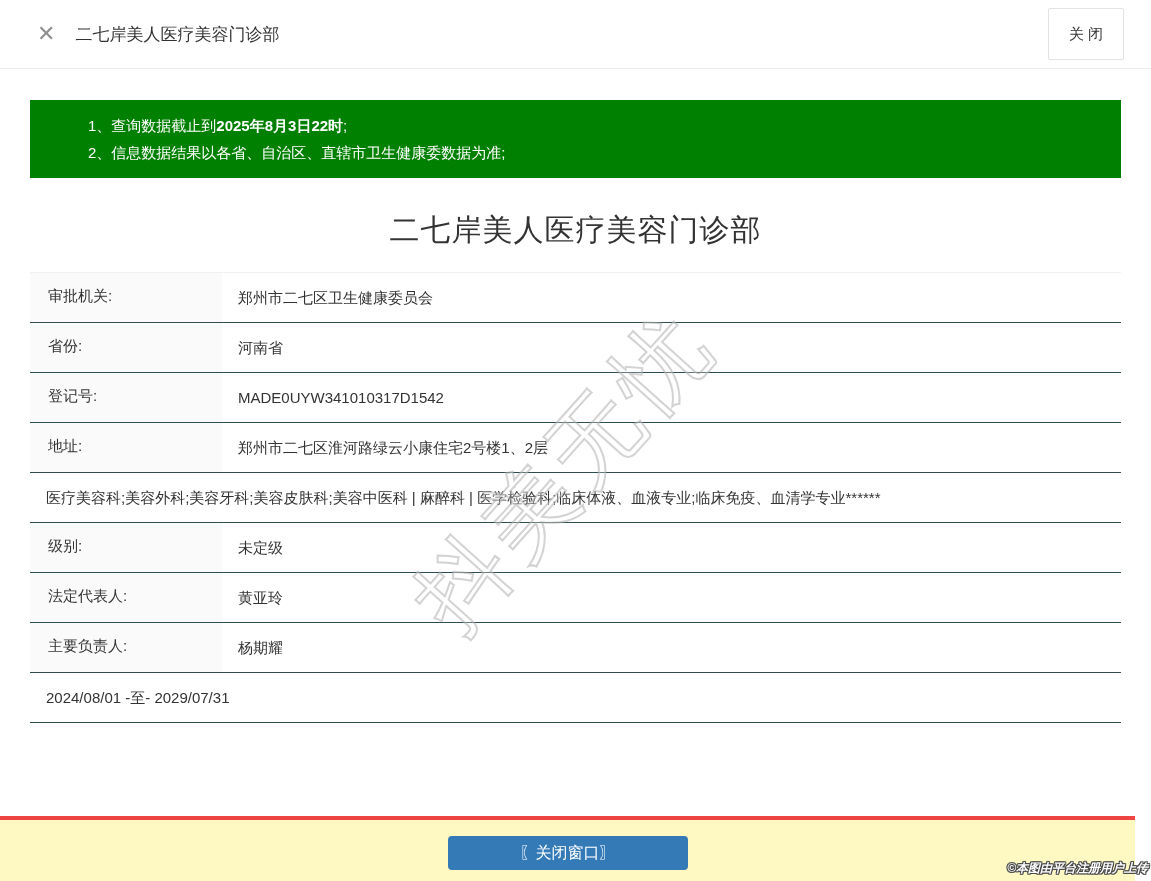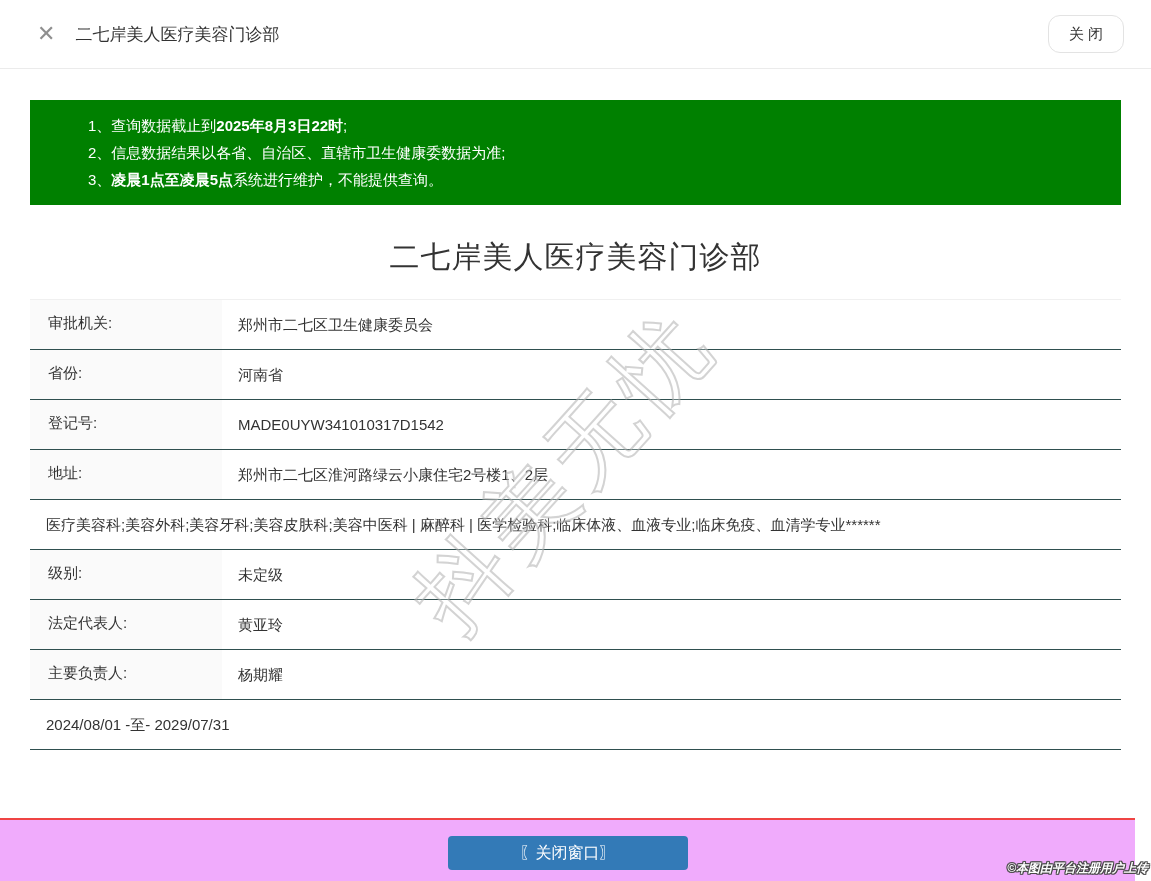--- a/index.html
+++ b/index.html
@@ -28,24 +28,24 @@
     cursor:pointer;
     font-weight:400;
   }
   .header-title {
     font-size:17px;
     color:#333;
   }
   .close-btn {
     margin-left:auto;
     width:76px;
-    height:38px;
+    height:52px;
     background:#fff;
     border:1px solid #e3e3e3;
-    border-radius:12px;
+    border-radius:2px;
     font-size:15px;
     color:#333;
     cursor:pointer;
     font-family:inherit;
   }
   
   .notice {
     margin:31px 30px 0 30px;
     background:#008000;
     color:#fff;
@@ -102,23 +102,23 @@
     white-space:nowrap;
     color:rgba(255,255,255,0.25);
     -webkit-text-stroke:2px rgba(175,175,175,0.55);
     pointer-events:none;
     z-index:5;
   }
   
   .footer {
     position:absolute;
     left:0; right:16px; bottom:0;
-    border-top:2px solid #ef4444;
+    border-top:4px solid #ef4444;
     padding:16px 0 11px 0;
-    background:#f0abfc;
+    background:#fef9c3;
   }
   .close-window-btn {
     display:block;
     margin:0 auto;
     width:240px;
     height:34px;
     background:#337ab7;
     color:#fff;
     border:none;
     border-radius:4px;
@@ -148,21 +148,20 @@
 
 <div class="header">
   <span class="x-icon">✕</span>
   <span class="header-title">二七岸美人医疗美容门诊部</span>
   <button class="close-btn">关 闭</button>
 </div>
 
 <div class="notice">
     <div class="notice-line"><span>1、查询数据截止到</span><b>2025年8月3日22时</b><span>;</span></div>
     <div class="notice-line"><span>2、信息数据结果以各省、自治区、直辖市卫生健康委数据为准;</span></div>
-    <div class="notice-line"><span>3、</span><b>凌晨1点至凌晨5点</b><span>系统进行维护，不能提供查询。</span></div>
   </div>
 
 <div class="watermark">抖美无忧</div>
 
 <div class="main-title">二七岸美人医疗美容门诊部</div>
 
 <div class="info-table">
     <div class="info-row">
       <div class="info-label">审批机关:</div>
       <div class="info-value">郑州市二七区卫生健康委员会</div>

